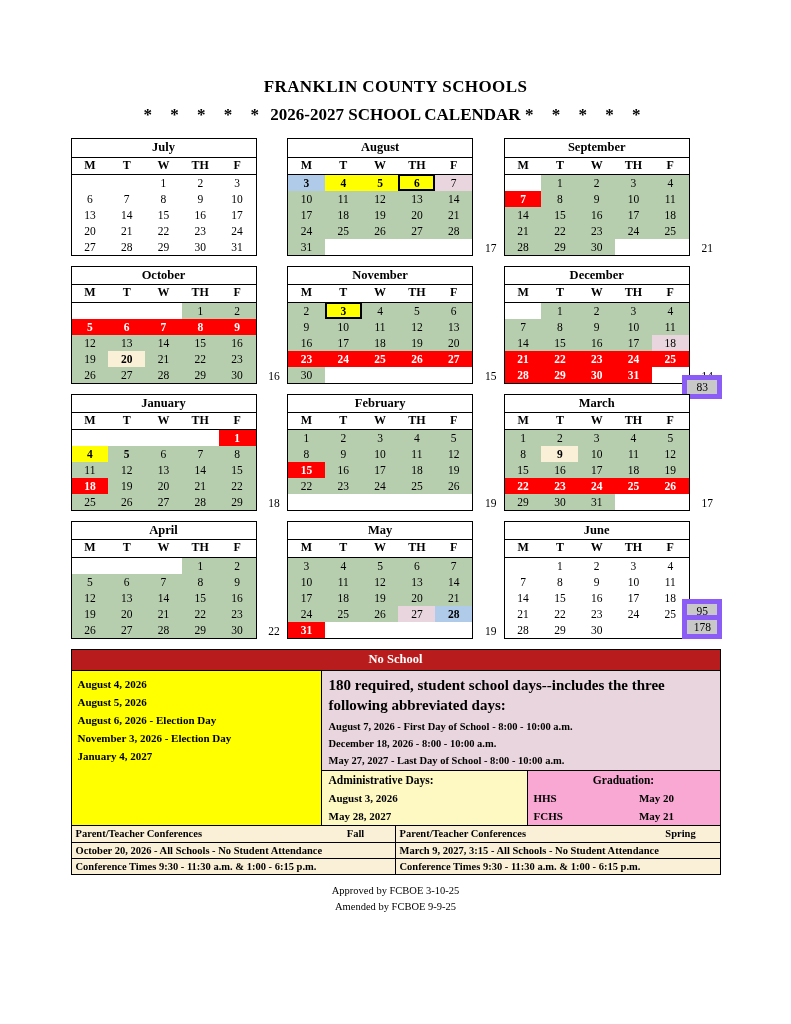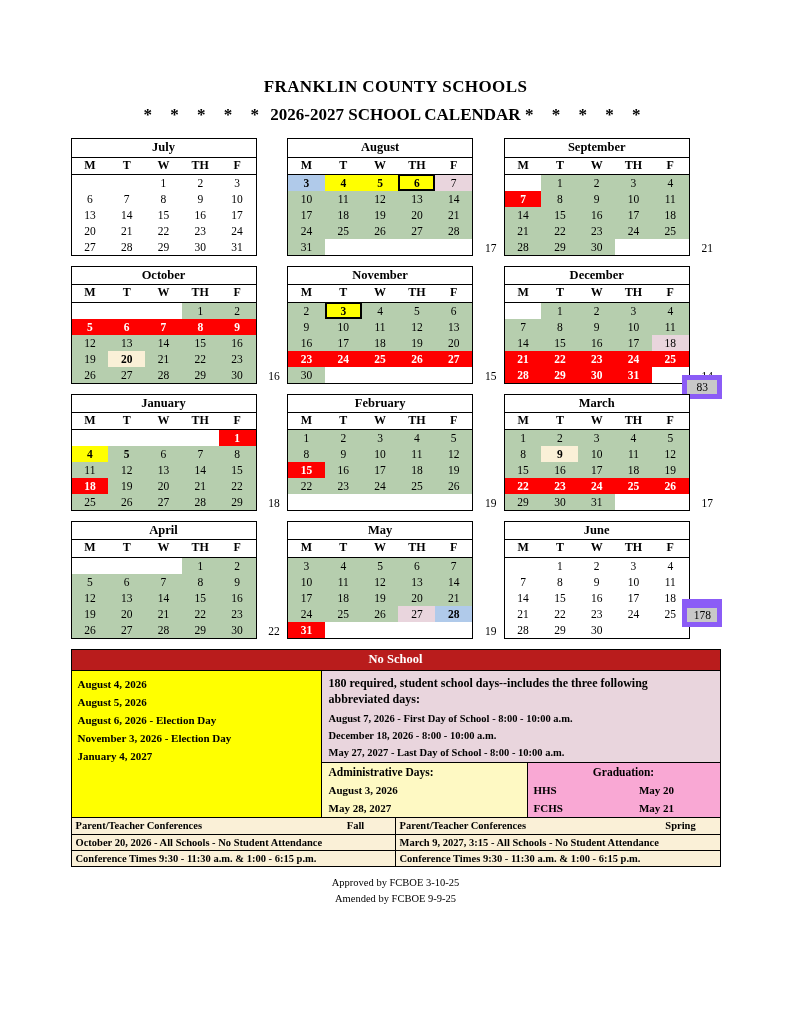--- a/index.html
+++ b/index.html
@@ -77,21 +77,21 @@
   }
   .legend-body { display: flex; }
   .col-left {
     width: 250px; background: #ffff00; box-sizing: border-box;
     border-right: 1px solid #000; padding: 4px 0 4px 0;
   }
   .col-left .hdr { text-align: center; font-weight: bold; font-size: 11.5px; padding-bottom: 4px; }
   .col-left .li { font-weight: bold; font-size: 11px; padding: 3px 0 3px 6px; }
   .col-right { width: 398px; box-sizing: border-box; }
   .pinkpanel { background: #e9d5dd; padding: 4px 0 4px 7px; border-bottom: 1px solid #000; }
-  .pinkpanel .lead { font-weight: bold; font-size: 12px; line-height: 1.35; padding-right: 10px; }
+  .pinkpanel .lead { font-weight: bold; font-size: 15px; line-height: 1.35; padding-right: 10px; }
   .pinkpanel .li { font-weight: bold; font-size: 10.5px; padding-top: 6px; }
   .admin-grad { display: flex; }
   .admin {
     width: 206px; background: #fef9c3; box-sizing: border-box;
     border-right: 1px solid #000; padding: 3px 0 3px 7px;
   }
   .admin .hdr { font-weight: bold; font-size: 11.5px; }
   .admin .li { font-weight: bold; font-size: 11px; padding-top: 6px; }
   .grad { width: 192px; background: #f9a8d4; box-sizing: border-box; padding: 3px 6px 3px 6px; }
   .grad .hdr { text-align: center; font-weight: bold; font-size: 11.5px; }
@@ -773,21 +773,21 @@
                   <td class="c-none">28</td>
                   <td class="c-none">29</td>
                   <td class="c-none">30</td>
                   <td class="c-none"></td>
                   <td class="c-none"></td>
                 </tr>
               </tbody>
             </table>
           </div>
           <div class="totalbox" style="bottom: 16px;">95</div>
-          <div class="totalbox" style="bottom: 12px;">178</div>
+          <div class="totalbox" style="bottom: 0px;">178</div>
         </div>
       </div>
     </div>
 
   <div class="legend">
     <div class="noschool">No School</div>
     <div class="legend-body">
       <div class="col-left">
         <div class="li">August 4, 2026</div>
         <div class="li">August 5, 2026</div>

